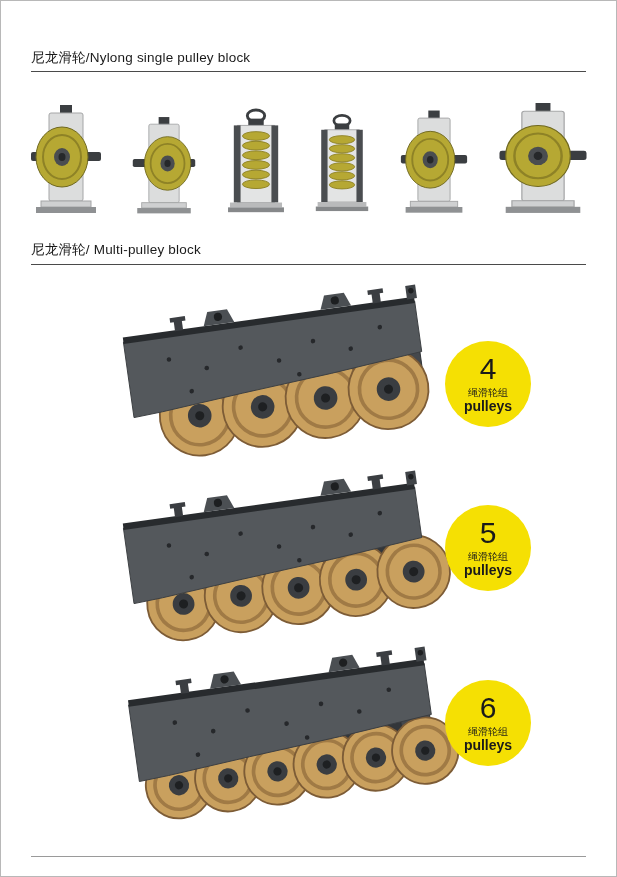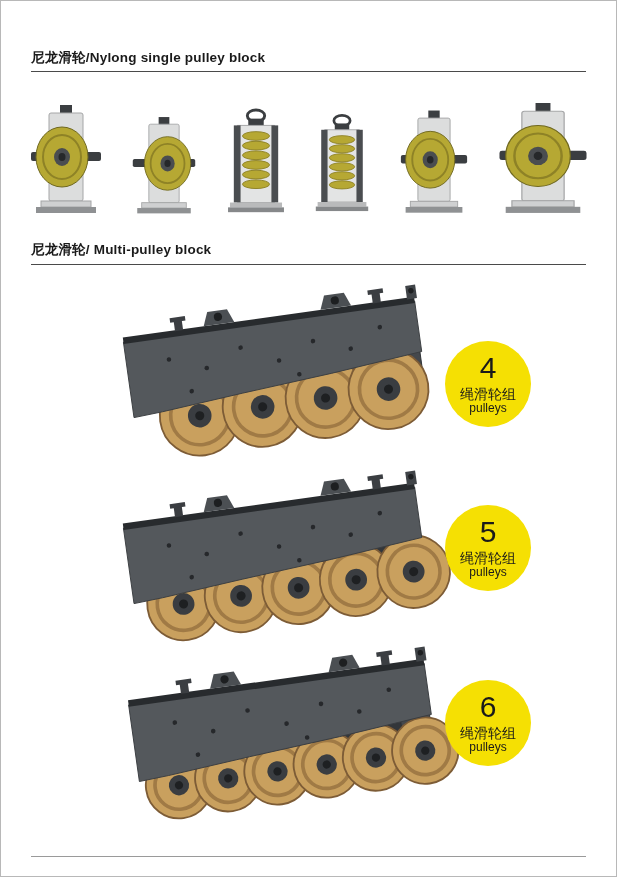--- a/index.html
+++ b/index.html
@@ -6,21 +6,21 @@
   .page{
     position:relative;
     width:615px;height:875px;
     border:1px solid #b8b8b8;
     background:#fff;
     font-family:"Liberation Sans","DejaVu Sans",sans-serif;
     overflow:hidden;
   }
   .sec-title{
     position:absolute;left:30px;margin:0;
-    font-size:13.5px;font-weight:bold;
+    font-size:13.5px;font-weight:normal;
     color:var(--text-dark,#1a1a1a);
     letter-spacing:.2px;
   }
   .t1{top:48px;}
   .t2{top:240px;}
   .rule{position:absolute;left:30px;right:30px;border-top:1px solid #4a4a4a;height:0;}
   .r1{top:70px;}
   .r2{top:263px;}
   .footer-rule{position:absolute;left:30px;right:30px;top:855px;border-top:1px solid #9a9a9a;height:0;}
   .single-row{
@@ -34,22 +34,22 @@
   .badge{
     position:absolute;left:444px;width:86px;height:86px;border-radius:50%;
     background:var(--badge-yellow,#f5e003);
     display:flex;flex-direction:column;align-items:center;justify-content:center;
     color:#1a1a1a;text-align:center;line-height:1.15;
   }
   .b1{top:340px;}
   .b2{top:504px;}
   .b3{top:679px;}
   .badge .num{font-size:30px;line-height:1;}
-  .badge .cn{font-size:14px;margin-top:3px;}
-  .badge .en{font-size:12px;}
+  .badge .cn{font-size:10px;margin-top:3px;}
+  .badge .en{font-size:14px;font-weight:bold;}
   .sheaveA{fill:var(--sheave-yellow,#b6a833);}
   .wheel-outer{fill:var(--wheel-tan,#c9a05e);}
   .plate-front{fill:var(--frame-gray,#54585c);}
   .defs-holder{position:absolute;width:0;height:0;overflow:hidden;}
 </style>
 </head>
 <body>
 
 <div class="page">
 

